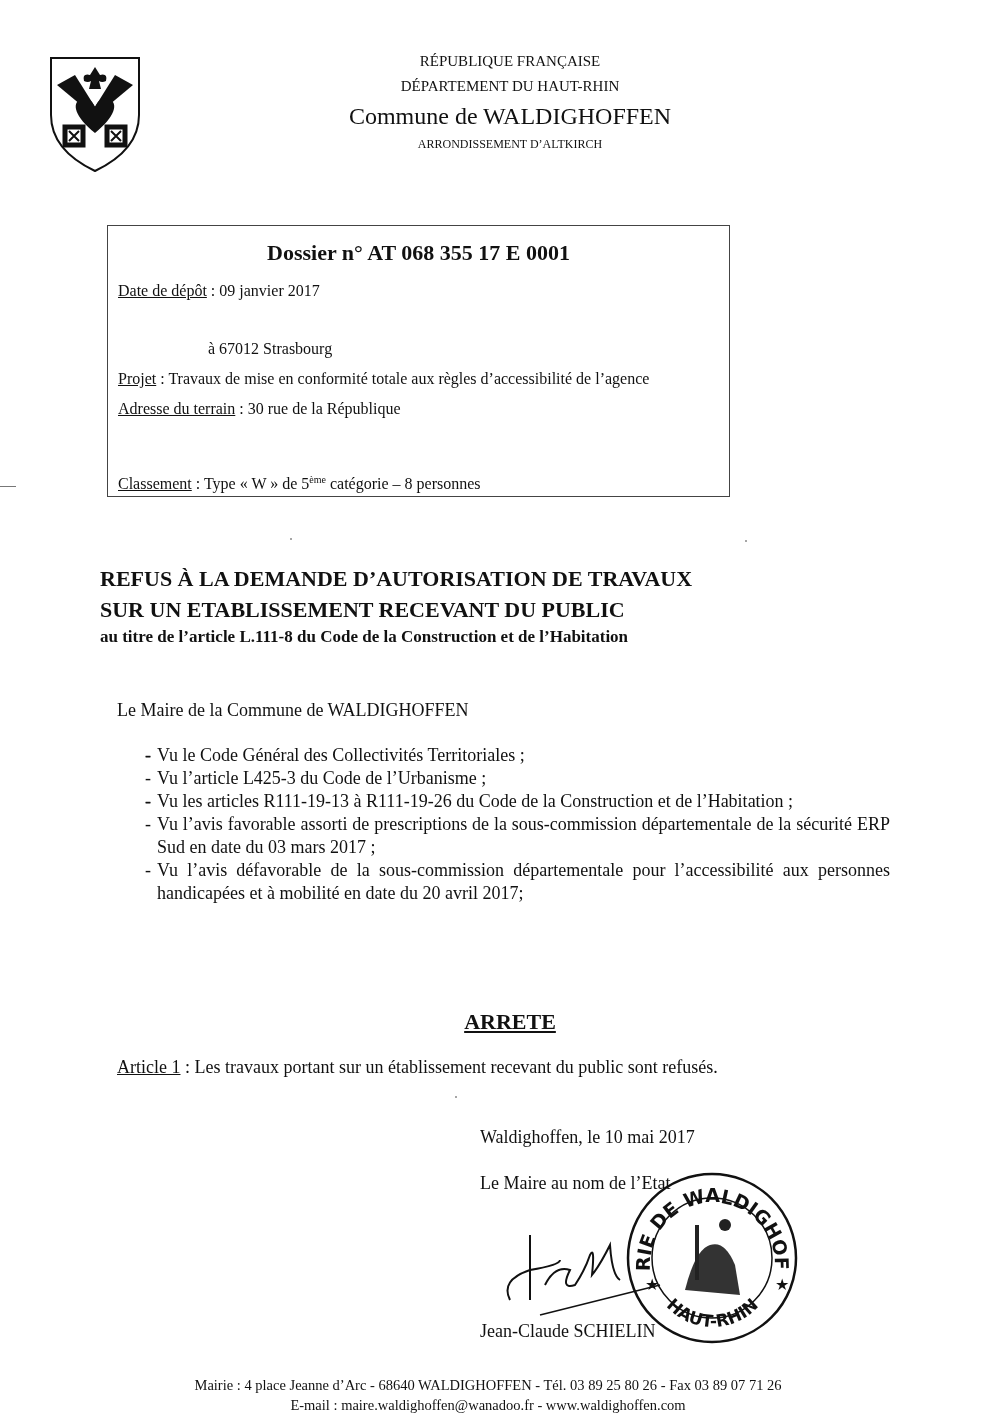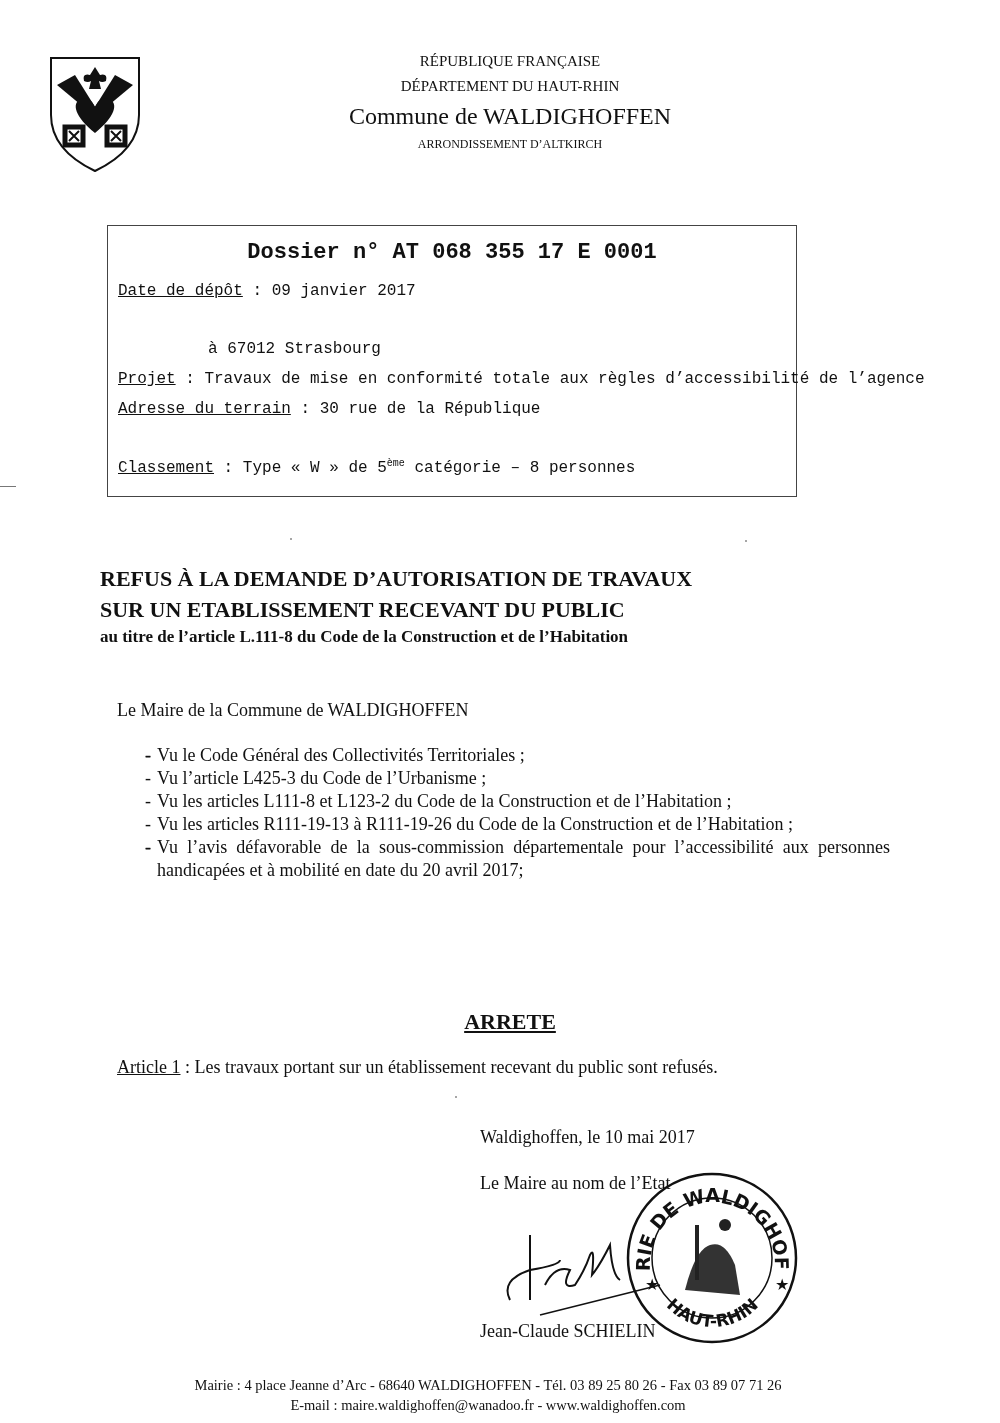--- a/index.html
+++ b/index.html
@@ -6,26 +6,26 @@
   body { width: 1000px; height: 1423px; position: relative; overflow: hidden;
          font-family: "Liberation Serif", "DejaVu Serif", serif; color: #111; }
   .abs { position: absolute; }
   .crest { left: 45px; top: 55px; width: 100px; height: 118px; }
   .hdr { left: 300px; width: 420px; text-align: center; }
   .hdr1 { top: 53px; font-size: 15px; }
   .hdr2 { top: 78px; font-size: 15px; }
   .hdr3 { top: 103px; font-size: 24px; }
   .hdr4 { top: 137px; font-size: 12px; }
   .scanmark { left: 0; top: 486px; width: 16px; height: 1px; background: #777; }
-  .box { left: 107px; top: 225px; width: 690px; height: 272px; border: 1.5px solid #444; box-sizing: border-box; font-family: Liberation Mono, monospace; }
+  .box { left: 107px; top: 225px; width: 623px; height: 272px; border: 1.5px solid #444; box-sizing: border-box; }
   .dossier { position: absolute; left: 0; right: 0; top: 14px; text-align: center; font-weight: bold; font-size: 22px; }
   .field { position: absolute; left: 10px; font-size: 16px; white-space: nowrap; }
   .field .lbl { text-decoration: underline; }
   .f1 { top: 56px; } .f2 { top: 84px; } .f2b { top: 114px; left: 100px; }
-  .f3 { top: 144px; } .f4 { top: 174px; } .f5 { top: 203px; } .f6 { top: 232px; }
+  .f3 { top: 144px; } .f4 { top: 174px; } .f5 { top: 203px; } .f6 { top: 248px; }
   sup { font-size: 10px; }
   .title { left: 100px; width: 820px; text-align: left; font-weight: bold; }
   .t1 { top: 566px; font-size: 22px; }
   .t2 { top: 597px; font-size: 22px; }
   .t3 { top: 627px; font-size: 17px; }
   .maire { left: 117px; top: 700px; font-size: 18px; }
   .vu { left: 117px; top: 744px; width: 773px; font-size: 18px; line-height: 23px; }
   .vu-item { position: relative; padding-left: 40px; text-align: justify; text-align-last: left; }
   .vu-item .dash { position: absolute; left: 28px; top: 0; }
   .arrete { left: 100px; width: 820px; text-align: center; top: 1009px; font-weight: bold; font-size: 22px; text-decoration: underline; }
@@ -84,23 +84,23 @@
 <div class="abs title t1">REFUS À LA DEMANDE D’AUTORISATION DE TRAVAUX</div>
 <div class="abs title t2">SUR UN ETABLISSEMENT RECEVANT DU PUBLIC</div>
 <div class="abs title t3">au titre de l’article L.111-8 du Code de la Construction et de l’Habitation</div>
 
 <div class="abs maire">Le Maire de la Commune de WALDIGHOFFEN</div>
 
 <div class="abs vu">
   <div class="vu-item"><span class="dash">-</span></div>
   <div class="vu-item"><span class="dash">-</span><span>Vu le Code Général des Collectivités Territoriales ;</span></div>
   <div class="vu-item"><span class="dash">-</span><span>Vu l’article L425-3 du Code de l’Urbanisme ;</span></div>
-  <div class="vu-item"><span class="dash">-</span><span>Vu les articles L111-8 et L123-2 du Code de la Construction et de l’Habitation ;</span></div>
+  <div class="vu-item"><span class="dash">-</span></div>
   <div class="vu-item"><span class="dash">-</span><span>Vu les articles R111-19-13 à R111-19-26 du Code de la Construction et de l’Habitation ;</span></div>
-  <div class="vu-item"><span class="dash">-</span></div>
+  <div class="vu-item"><span class="dash">-</span><span>Vu l’avis favorable assorti de prescriptions de la sous-commission départementale de la sécurité ERP Sud en date du 03 mars 2017 ;</span></div>
   <div class="vu-item"><span class="dash">-</span><span>Vu l’avis défavorable de la sous-commission départementale pour l’accessibilité aux personnes handicapées et à mobilité en date du 20 avril 2017;</span></div>
 </div>
 
 <div class="abs arrete">ARRETE</div>
 <div class="abs article">
   <span class="lbl">Article 1</span><span> : Les travaux portant sur un établissement recevant du public sont refusés.</span>
 </div>
 <div class="abs dot" style="left:455px;top:1096px;"></div>
 
 <div class="abs place">Waldighoffen, le 10 mai 2017</div>

